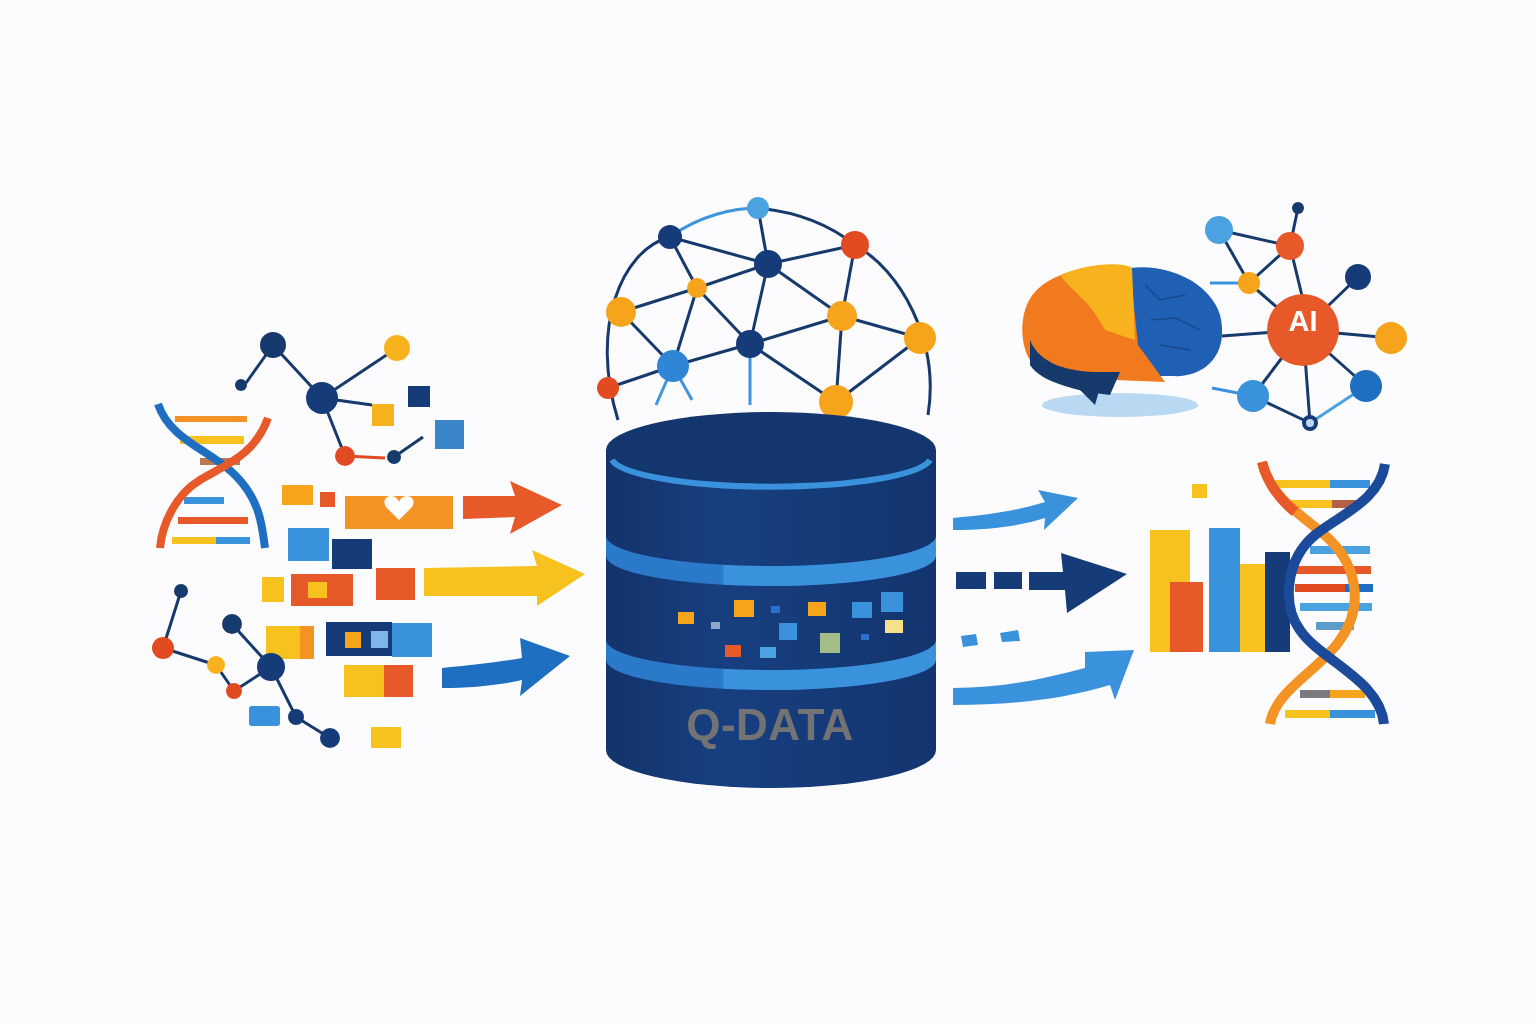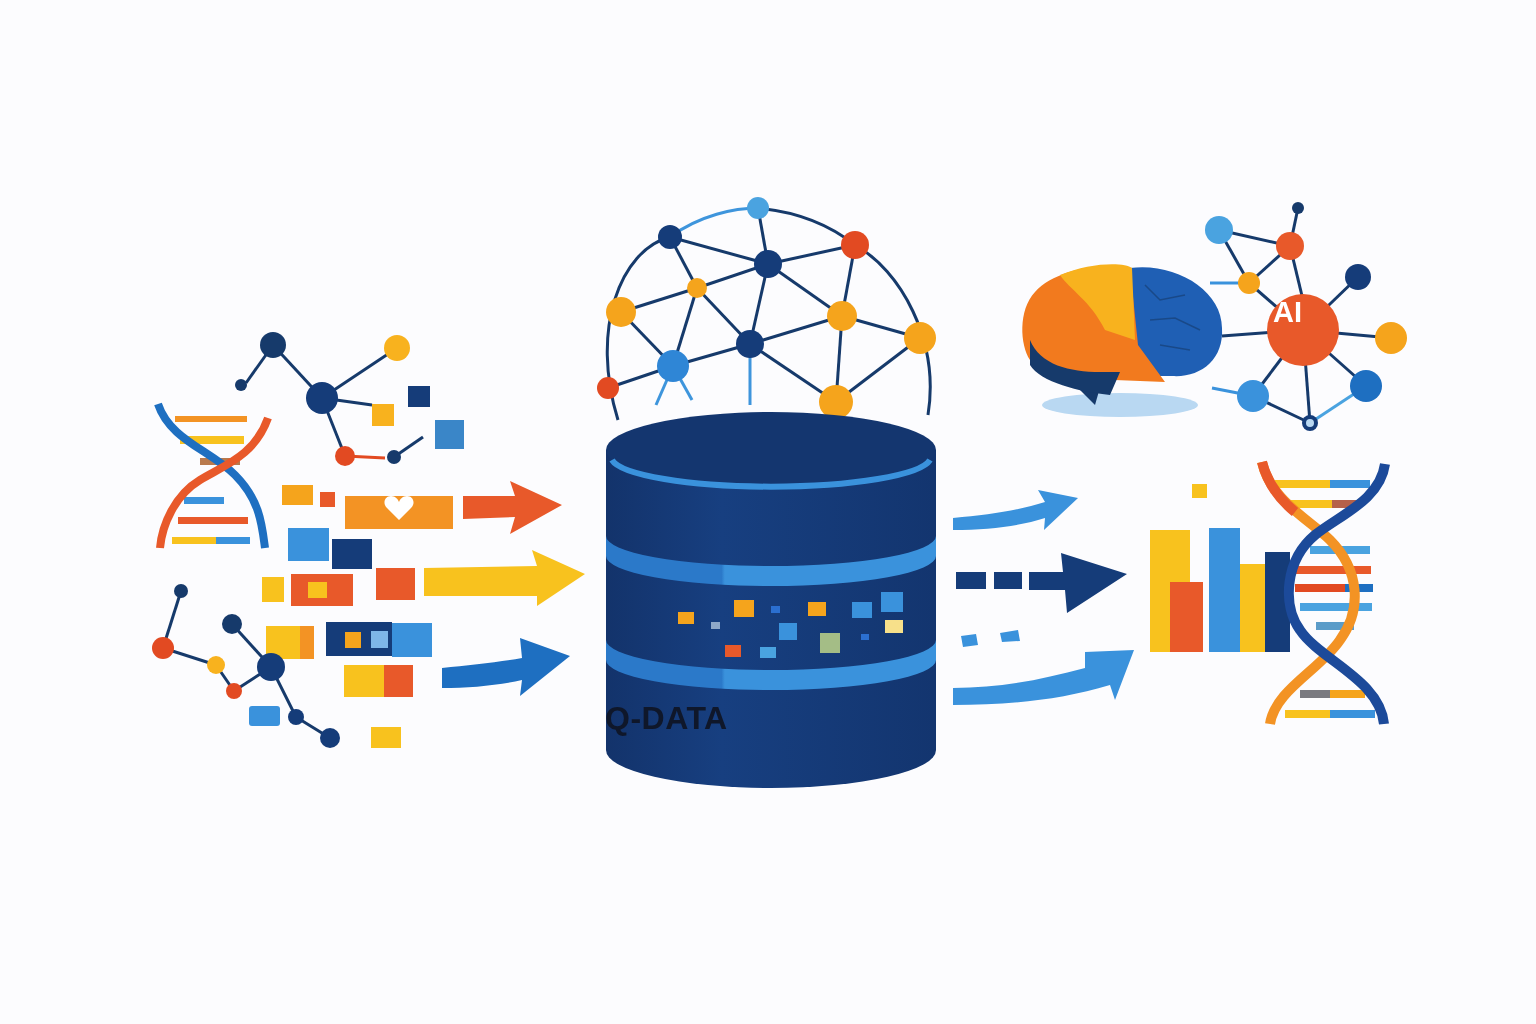--- a/index.html
+++ b/index.html
@@ -4,26 +4,26 @@
 <style>
   html, body { margin: 0; padding: 0; }
   body {
     width: 1536px; height: 1024px; overflow: hidden;
     background: #fcfcfe;
     font-family: "Liberation Sans", sans-serif;
     position: relative;
   }
   #canvas { position: absolute; left: 0; top: 0; width: 1536px; height: 1024px; }
   .db-label {
-    position: absolute; left: 605px; top: 700px; width: 330px; 
-    font-family: "Liberation Sans", sans-serif; font-weight: 700; font-size: 32px;
-    color: #0f172a; letter-spacing: 0.5px;
+    position: absolute; left: 605px; top: 700px; width: 330px; text-align: center;
+    font-family: "Liberation Sans", sans-serif; font-weight: 700; font-size: 44px;
+    color: #737373; letter-spacing: 0.5px;
   }
   .ai-label {
-    position: absolute; left: 1273px; top: 296px; width: 60px; text-align: left;
+    position: absolute; left: 1273px; top: 305px; width: 60px; text-align: center;
     font-family: "Liberation Sans", sans-serif; font-weight: 700; font-size: 29px;
     color: #ffffff;
   }
 </style>
 </head>
 <body>
 
 <svg id="canvas" viewBox="0 0 1536 1024" xmlns="http://www.w3.org/2000/svg">
 
   <g stroke="#163a6b" stroke-width="3" fill="none">

